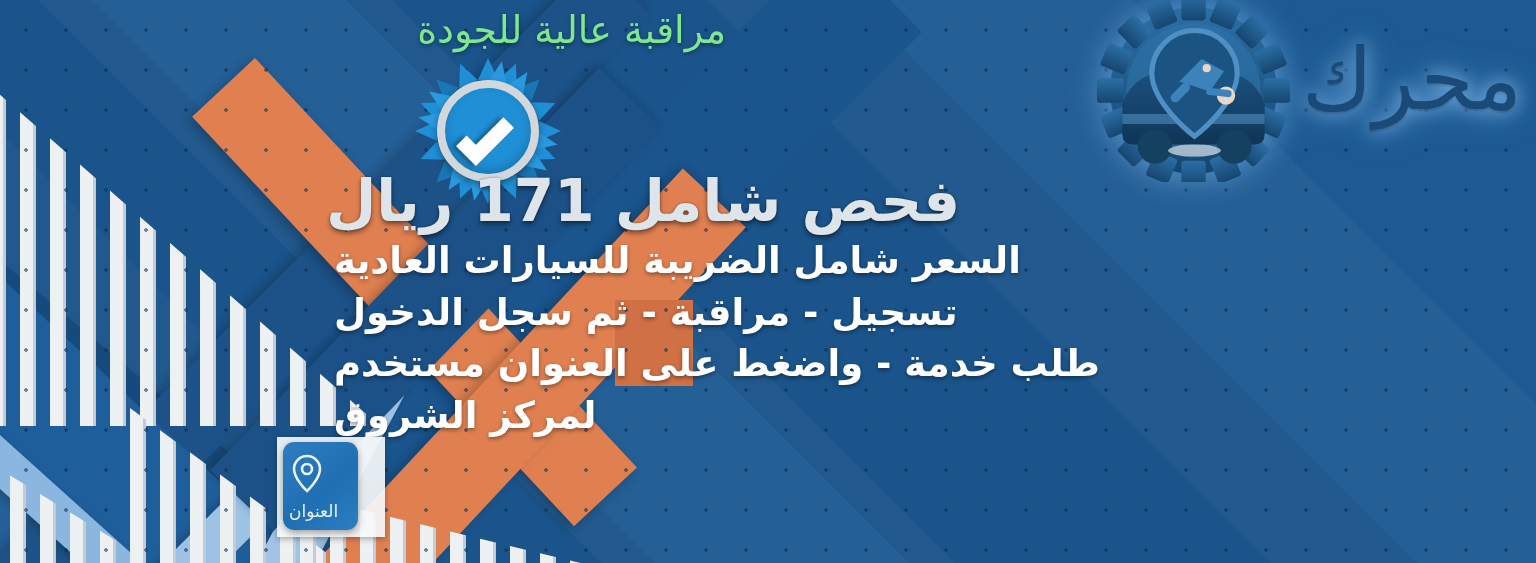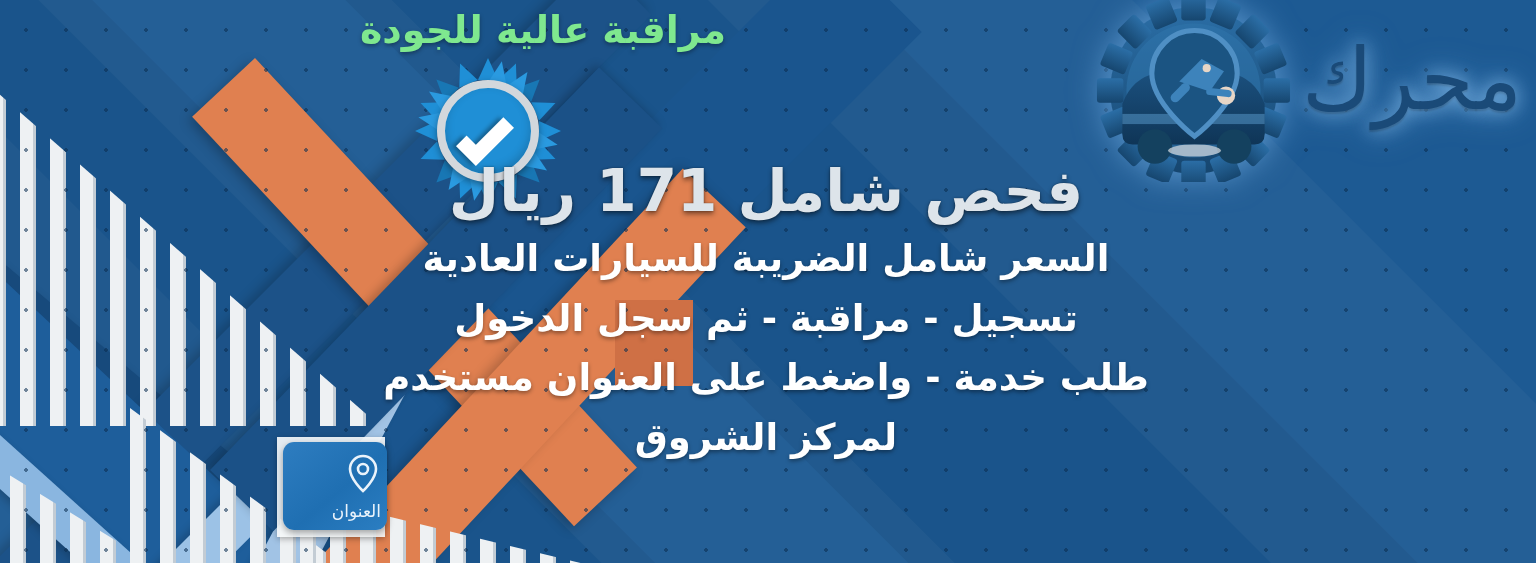--- a/index.html
+++ b/index.html
@@ -81,62 +81,62 @@
     width:28px;height:54px;
     border-right:15px solid #fff;
     border-bottom:15px solid #fff;
     transform:rotate(45deg);
     filter:drop-shadow(-3px 3px 2px rgba(0,0,0,.35));
   }
 
   
   .tagline{
     position:absolute;right:810px;top:8px;
-    font-size:38px;font-weight:700;
+    font-size:38px;font-weight:400;
     color:#7fe88f;
     text-shadow:0 2px 4px rgba(0,0,0,.35);
     white-space:nowrap;
   }
 
   
   .copy{
-    position:absolute;right:330px;top:162px;
+    position:absolute;right:330px;top:172px;
     width:880px;
-    text-align:center;
+    text-align:left;
   }
   .headline{
     font-size:58px;font-weight:700;line-height:1.02;
     color:#dde4ea;
     text-shadow:0 3px 5px rgba(0,0,0,.45), 0 0 2px rgba(0,0,0,.4);
     margin:0 0 6px 0;
     white-space:nowrap;
   }
   .line{
     font-size:37px;font-weight:700;line-height:1.18;
     color:#ffffff;
     text-shadow:0 2px 4px rgba(0,0,0,.40);
     white-space:nowrap;
-    margin:16px;
+    margin:8px;
   }
 
   
   .addr-shadowcard{
     position:absolute;left:277px;top:437px;
     width:108px;height:100px;
     background:rgba(245,248,250,.92);
     box-shadow:0 2px 6px rgba(0,0,0,.3);
   }
   .addr-btn{
     position:absolute;left:283px;top:442px;
-    width:104px;height:88px;
+    width:75px;height:88px;
     border:0;
     border-radius:11px;
     background:linear-gradient(140deg,#2e7dc0 0%,#1f6fb2 55%,#2b7ec2 100%);
     color:#eaf3fb;
-    display:flex;flex-direction:column;align-items:flex-start;justify-content:center;
+    display:flex;flex-direction:column;align-items:flex-end;justify-content:center;
     gap:5px;
     cursor:pointer;
     box-shadow:0 3px 7px rgba(0,0,0,.35);
     font-family:"DejaVu Sans","Liberation Sans",sans-serif;
   }
   .addr-btn .pin{display:block;}
   .addr-label{font-size:17px;line-height:1;}
 </style>
 </head>
 <body>

